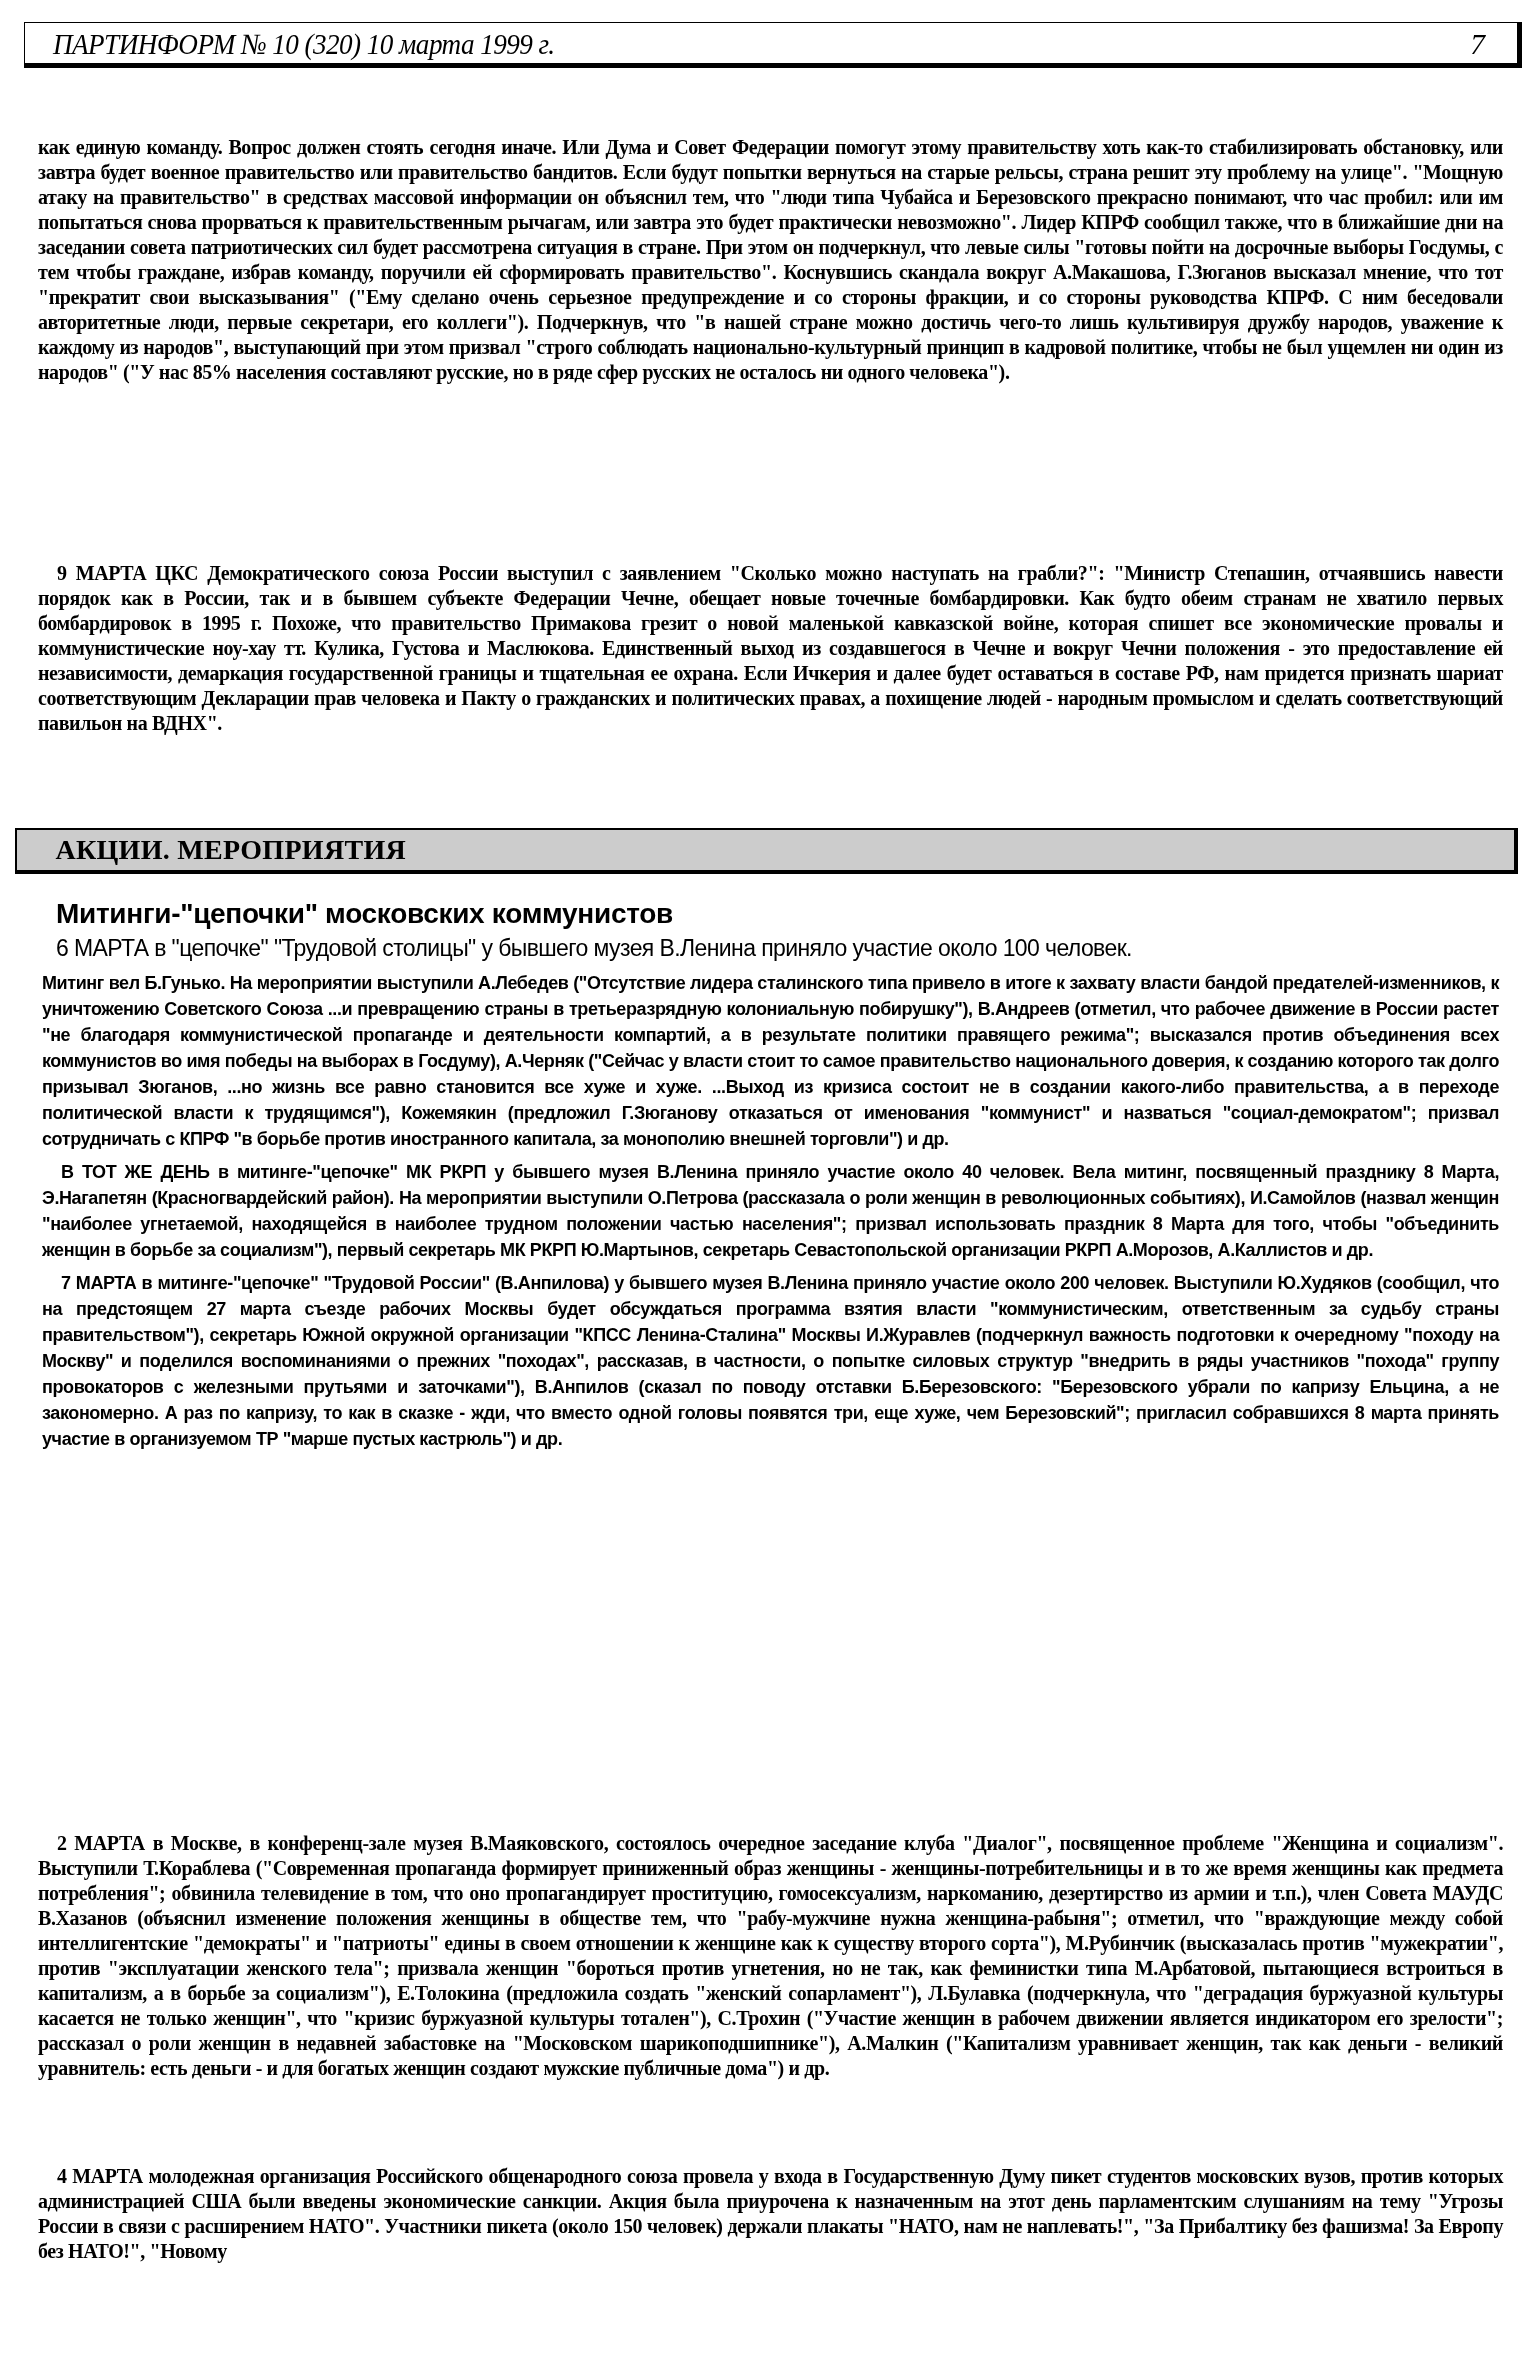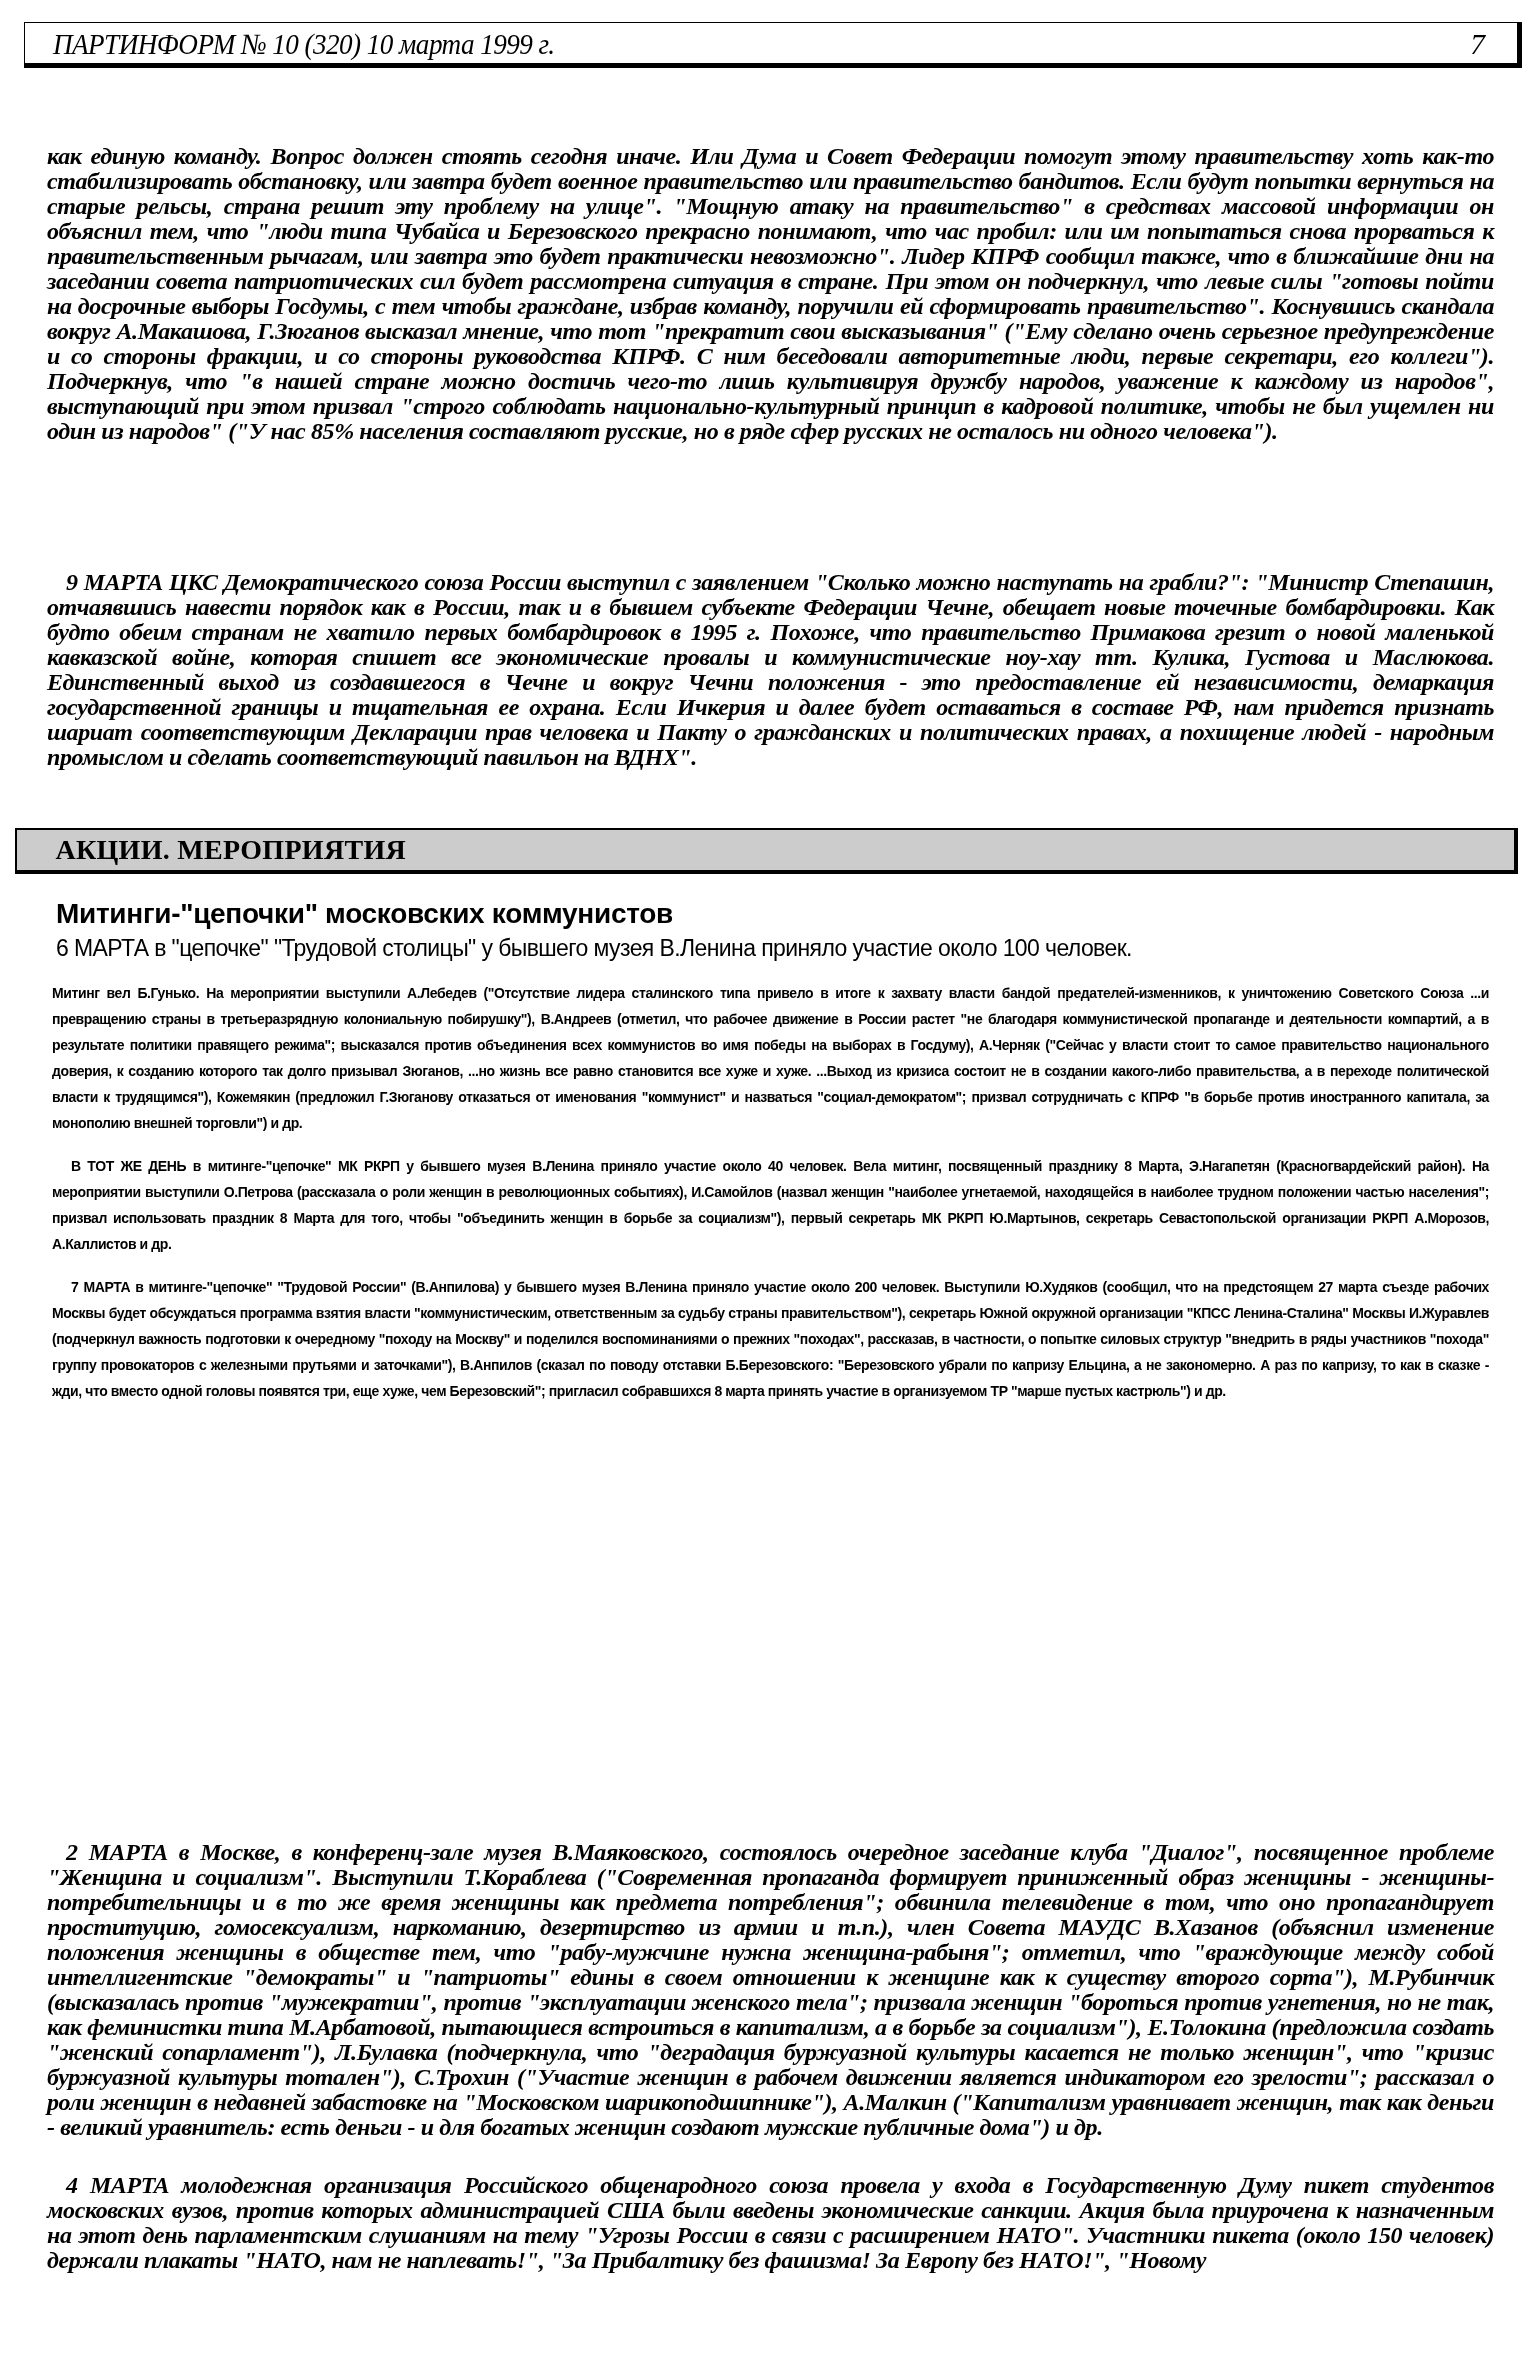--- a/index.html
+++ b/index.html
@@ -20,22 +20,22 @@
   .masthead-page {
     position: absolute; right: 32px; top: 3.8px;
     font-family: "Liberation Serif", serif; font-style: italic;
     font-size: 29.5px; line-height: 35px;
   }
 
   .block { position: absolute; left: 35px; width: 1471px; }
 
   .serif-p {
     font-family: "Liberation Serif", serif; font-weight: bold;
-    font-size: 24px; line-height: 25px; text-align: justify;
-    letter-spacing: -0.4px; margin: 12px; font-style: italic;
+    font-size: 20px; line-height: 25px; text-align: justify;
+    letter-spacing: -0.4px; margin: 3px;
   }
   .serif-p.indent { text-indent: 19px; }
 
   .section-bar {
     position: absolute; left: 15.4px; top: 828px; width: 1497px; height: 40px;
     background: #cccccc;
     border-top: 2.6px solid #000; border-left: 2.6px solid #000;
     border-right: 4.5px solid #000; border-bottom: 4.5px solid #000; text-align: right;
   }
   .section-bar-label {
@@ -50,22 +50,22 @@
     font-size: 28px; line-height: 32px; white-space: nowrap; letter-spacing: -0.3px;
   }
   .article-lead {
     position: absolute; left: 56px; top: 935px;
     font-family: "Liberation Sans", sans-serif; font-weight: normal;
     font-size: 23px; line-height: 27px; white-space: nowrap; letter-spacing: -0.6px;
   }
 
   .sans-p {
     font-family: "Liberation Sans", sans-serif; font-weight: bold;
-    font-size: 14px; line-height: 26px; text-align: justify;
-    letter-spacing: -0.4px; margin: 17px;
+    font-size: 18px; line-height: 26px; text-align: justify;
+    letter-spacing: -0.4px; margin: 7px;
   }
   .sans-p.indent { text-indent: 19px; }
 </style>
 </head>
 <body>
 
 <div class="masthead">
   <div class="masthead-title">ПАРТИНФОРМ № 10 (320) 10 марта 1999 г.</div>
   <div class="masthead-page">7</div>
 </div>

